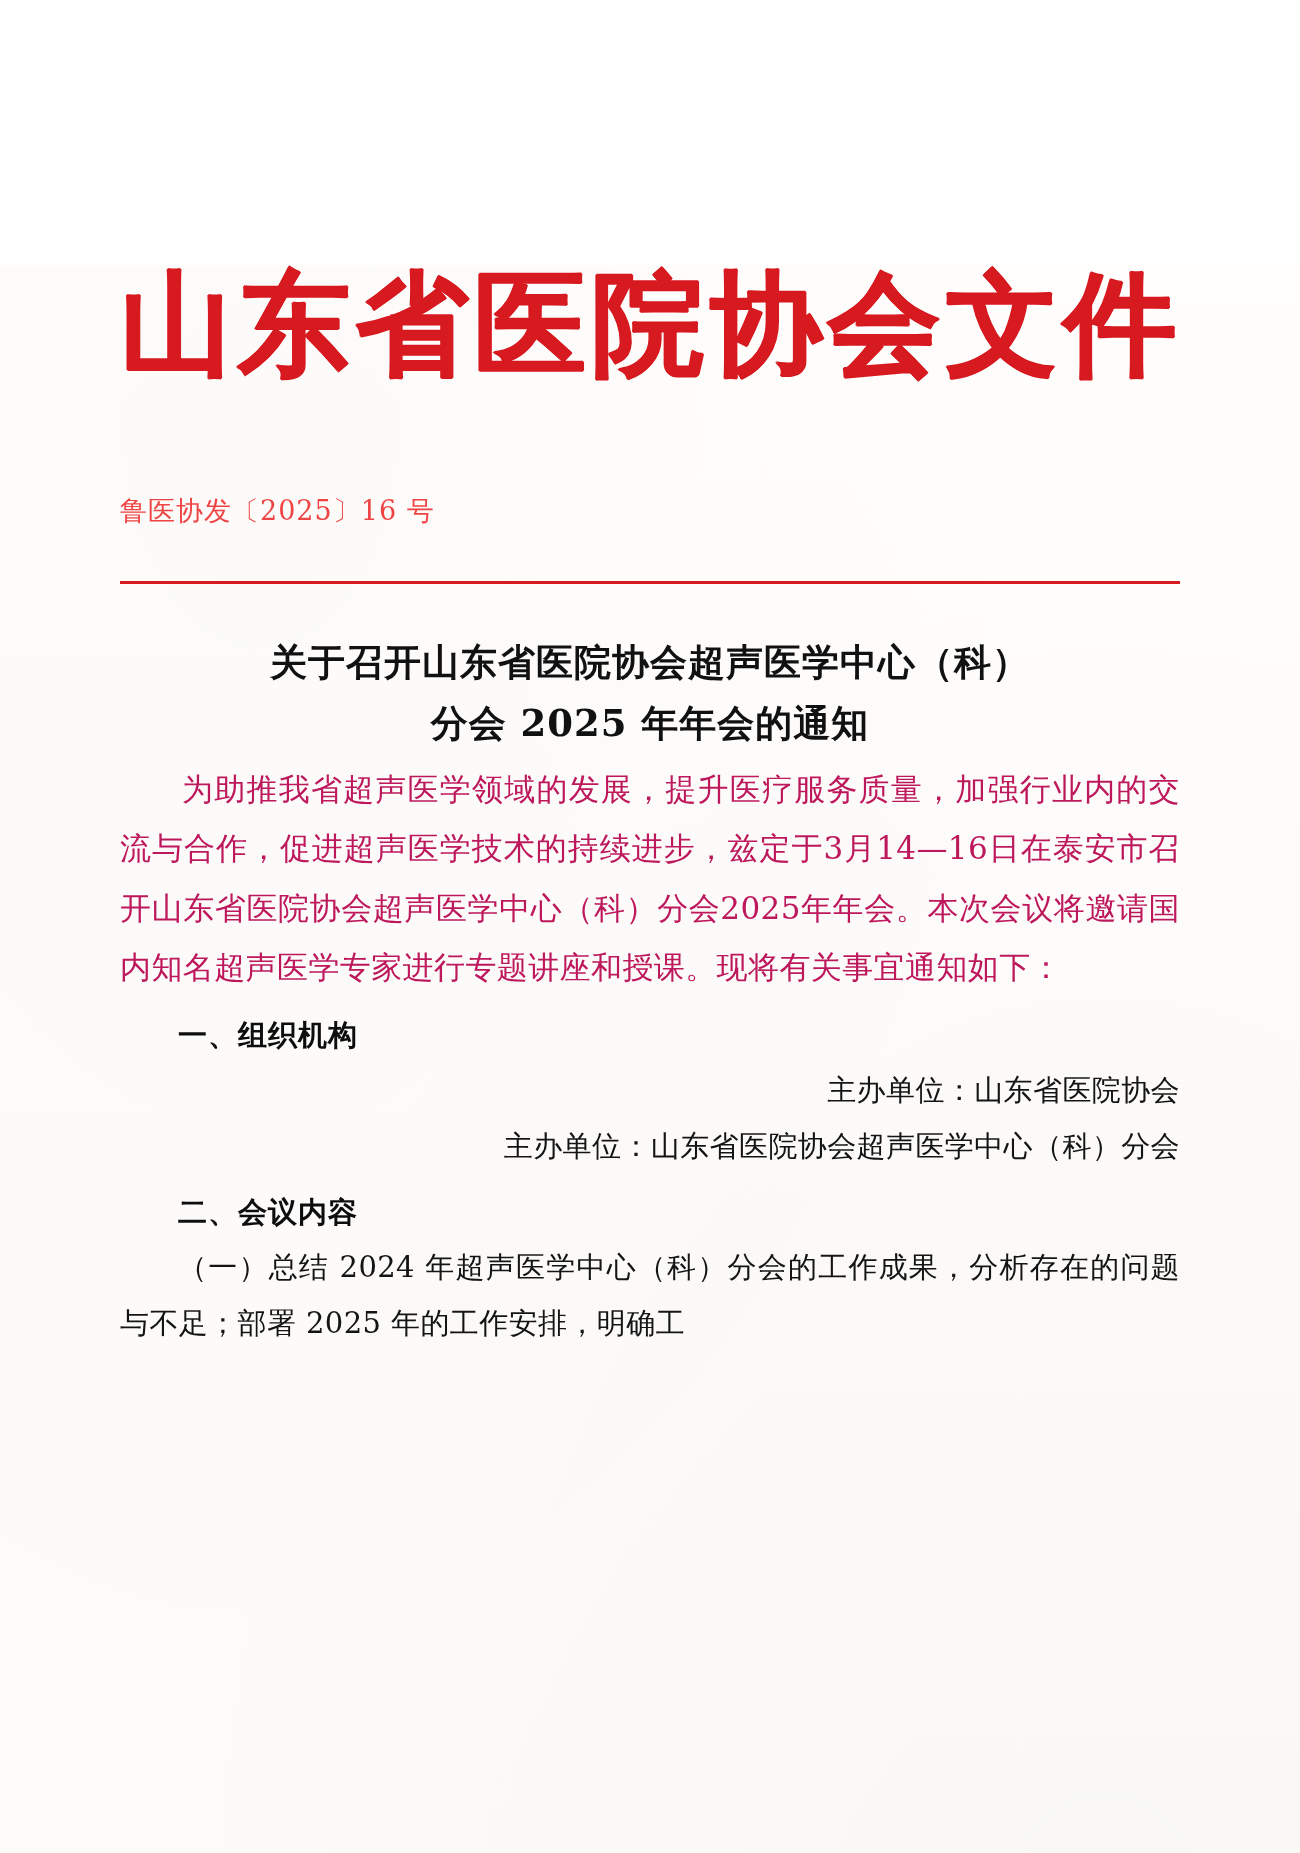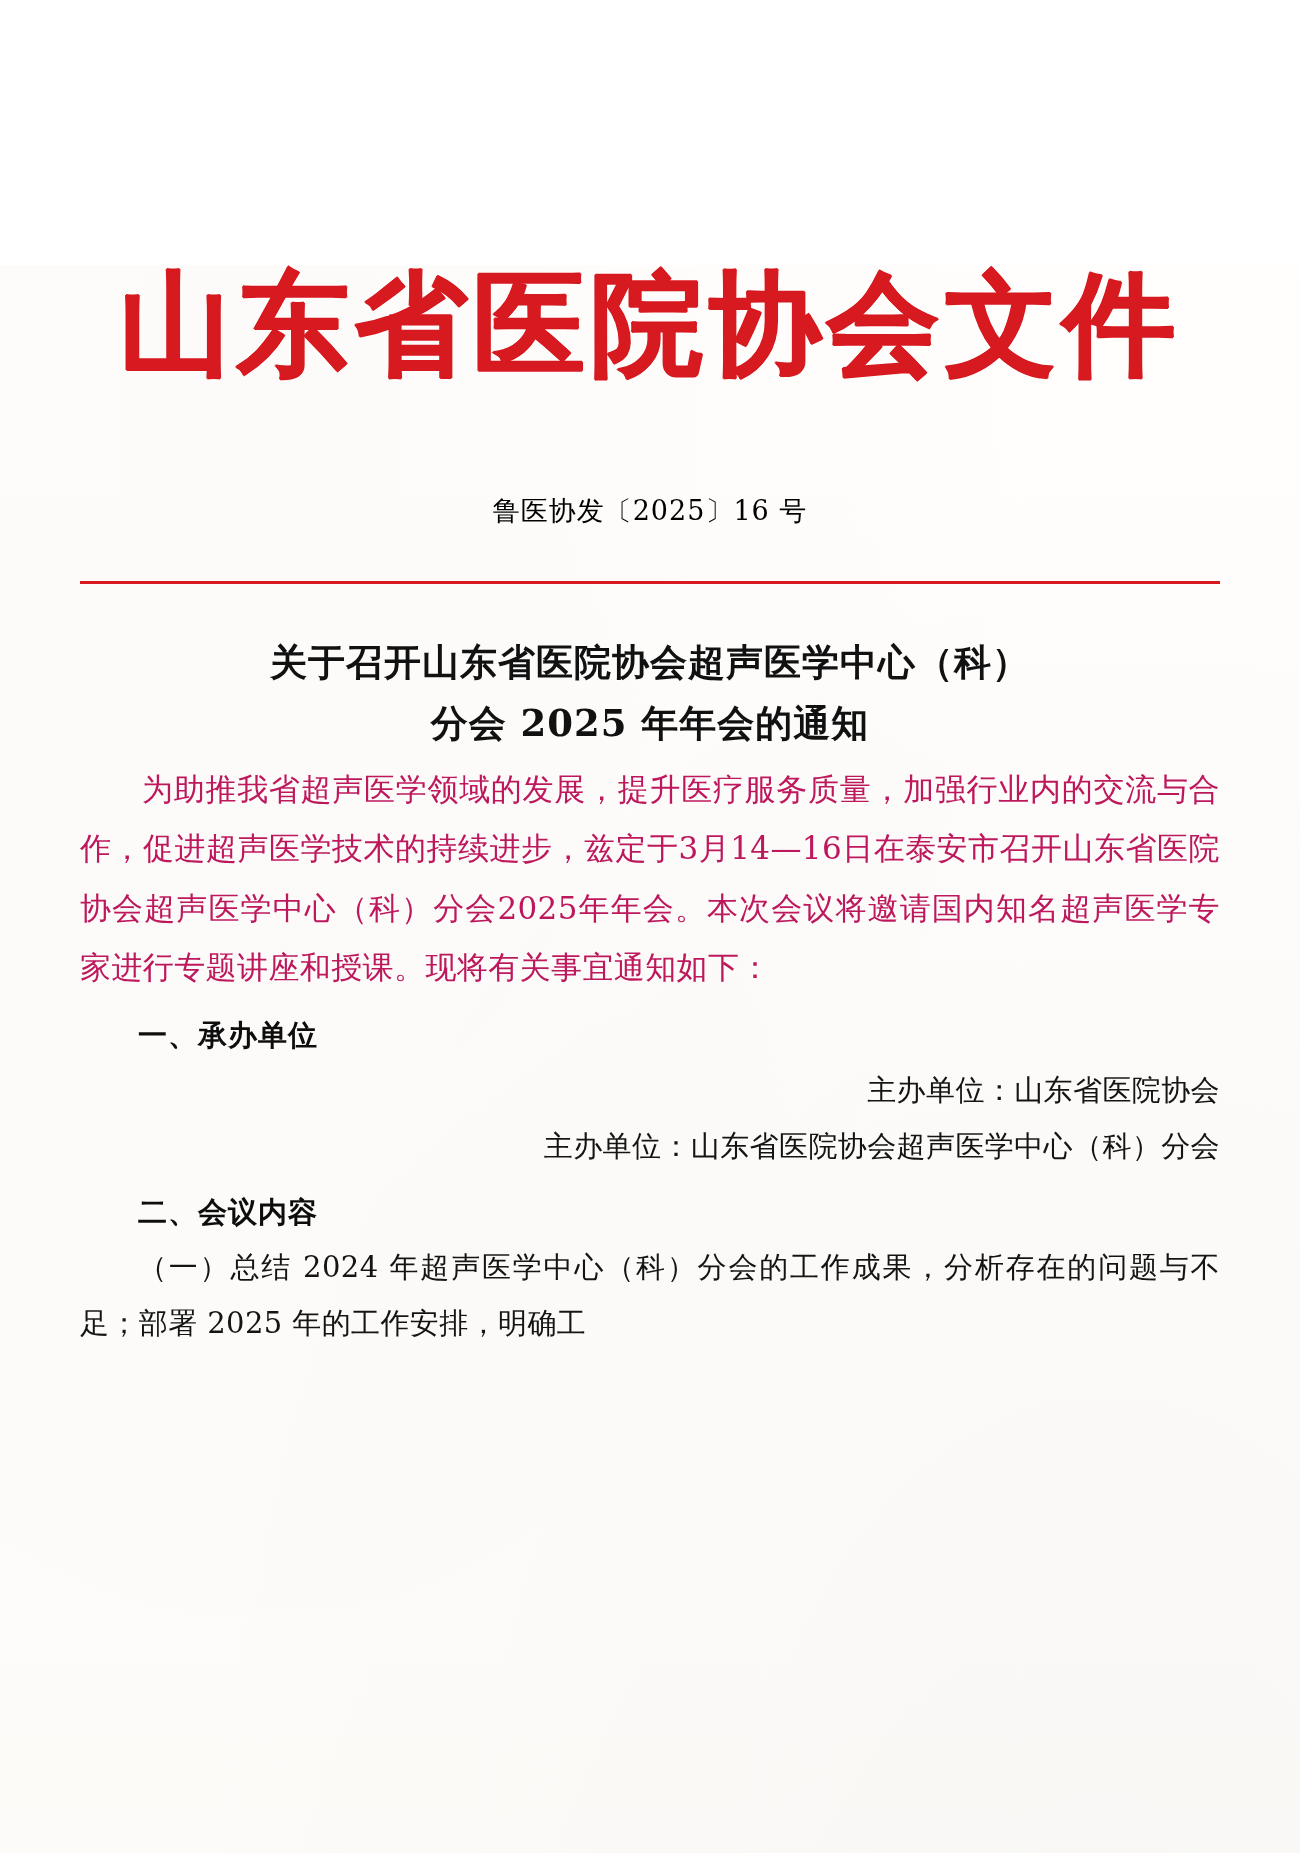--- a/index.html
+++ b/index.html
@@ -25,21 +25,21 @@
     position: absolute;
     inset: 0;
     background:
       radial-gradient(ellipse at 20% 8%, rgba(0,0,0,0.012), rgba(0,0,0,0) 60%),
       radial-gradient(ellipse at 85% 92%, rgba(0,0,0,0.015), rgba(0,0,0,0) 65%),
       linear-gradient(180deg, #fffefc 0%, #fdfcfa 50%, #fcfbf8 100%);
     pointer-events: none;
   }
   .content {
     position: relative;
-    padding: 0 80px;
+    padding: 0 120px;
   }
 
   .doc-title {
     margin-top: 265px;
     text-align: center;
     color: #d71920;
     font-family: "DejaVu Serif", "Liberation Serif", serif;
     font-weight: 700;
     font-size: 112px;
     letter-spacing: 6px;
@@ -47,23 +47,22 @@
     white-space: nowrap;
     text-shadow:
       1px 0 0 #d71920,
       -1px 0 0 #d71920,
       0 1px 0 #d71920,
       0 -1px 0 #d71920;
   }
 
   .doc-number {
     margin-top: 110px;
-    text-align: center;
     font-size: 27px;
-    color: #000000;
+    color: #ef4444;
     letter-spacing: 1px;
     font-family: "DejaVu Serif", "Liberation Serif", serif;
   }
 
   .red-rule {
     margin-top: 52px;
     height: 3px;
     background: #d71920;
     width: 100%;
   }
@@ -143,21 +142,21 @@
     <div class="red-rule"></div>
 
     <div class="main-title">
       <span>关于召开山东省医院协会超声医学中心（科）</span>
       <span class="line2">分会 2025 年年会的通知</span>
     </div>
 
 
     <div class="body-para">为助推我省超声医学领域的发展，提升医疗服务质量，加强行业内的交流与合作，促进超声医学技术的持续进步，兹定于3月14—16日在泰安市召开山东省医院协会超声医学中心（科）分会2025年年会。本次会议将邀请国内知名超声医学专家进行专题讲座和授课。现将有关事宜通知如下：</div>
 
-    <div class="section-heading">一、承办单位</div>
+    <div class="section-heading">一、组织机构</div>
 
     <div class="sub-line">主办单位：山东省医院协会</div>
 
     <div class="sub-line">主办单位：山东省医院协会超声医学中心（科）分会</div>
 
     <div class="section-heading">二、会议内容</div>
 
     <div class="indent-para">（一）总结 2024 年超声医学中心（科）分会的工作成果，分析存在的问题与不足；部署 2025 年的工作安排，明确工</div>
 
   </div>

